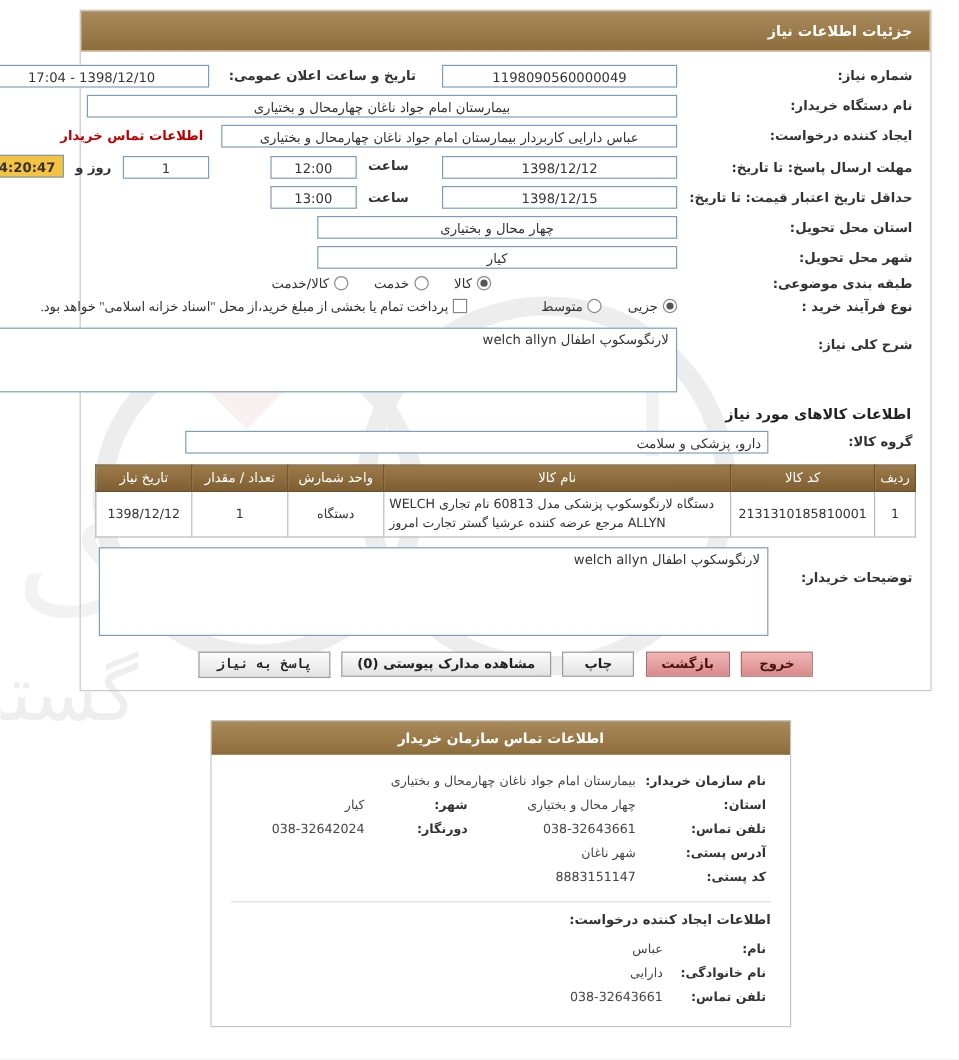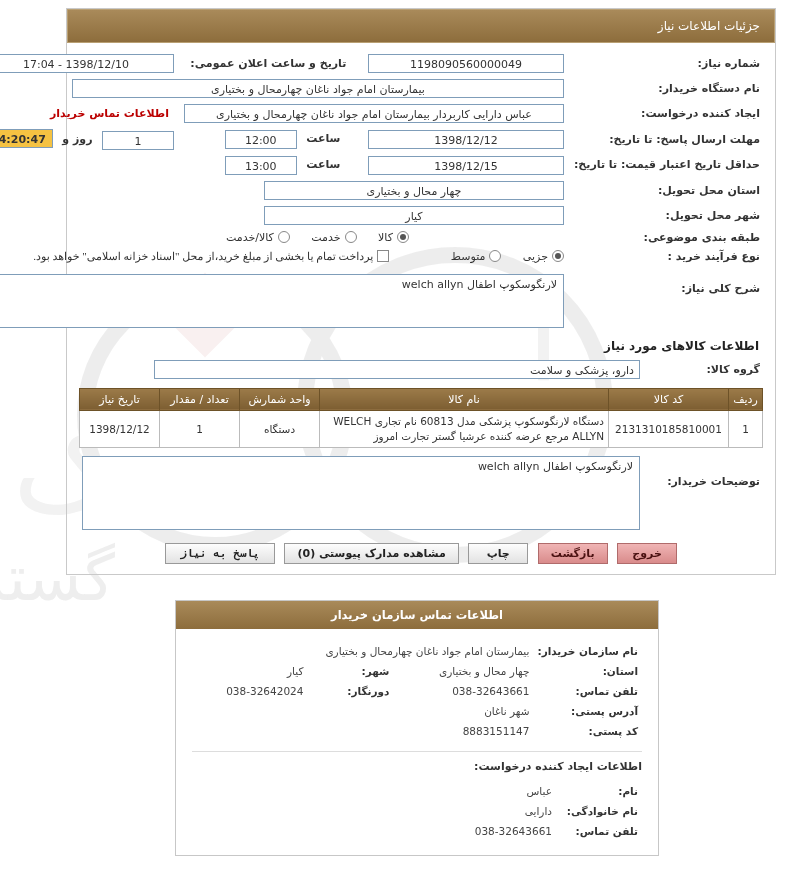--- a/index.html
+++ b/index.html
@@ -33,21 +33,21 @@
     position: absolute;
     left: 66px; top: 8px;
     width: 710px;
     border: 1px solid #c9c9c9;
     background: transparent;
   }
   .title-bar {
     background: #9c7b49;
     background: linear-gradient(#a98a5a, #8d6d3c);
     color: #fff;
-    font-weight: normal;
+    font-weight: bold;
     font-size: 12px;
     text-align: right;
     padding: 9px 14px;
     border: 1px solid #b9a074;
   }
   table.form { width: 100%; border-collapse: collapse; }
   table.form td {
     padding: 3px 5px;
     vertical-align: middle;
     font-size: 11px;
@@ -344,21 +344,21 @@
               <th>نام کالا</th>
               <th style="width:80px;">واحد شمارش</th>
               <th style="width:80px;">تعداد / مقدار</th>
               <th style="width:80px;">تاریخ نیاز</th>
             </tr>
           </thead>
           <tbody>
             <tr>
               <td>1</td>
               <td>2131310185810001</td>
-              <td style="text-align:right;line-height:1.45;">دستگاه لارنگوسکوپ پزشکی مدل 60813 نام تجاری WELCH ALLYN مرجع عرضه کننده عرشیا گستر تجارت امروز</td>
+              <td style="text-align:left;line-height:1.45;">دستگاه لارنگوسکوپ پزشکی مدل 60813 نام تجاری WELCH ALLYN مرجع عرضه کننده عرشیا گستر تجارت امروز</td>
               <td>دستگاه</td>
               <td>1</td>
               <td>1398/12/12</td>
             </tr>
           </tbody>
         </table>
       </div>
 
       <table class="form">
         <tbody>

